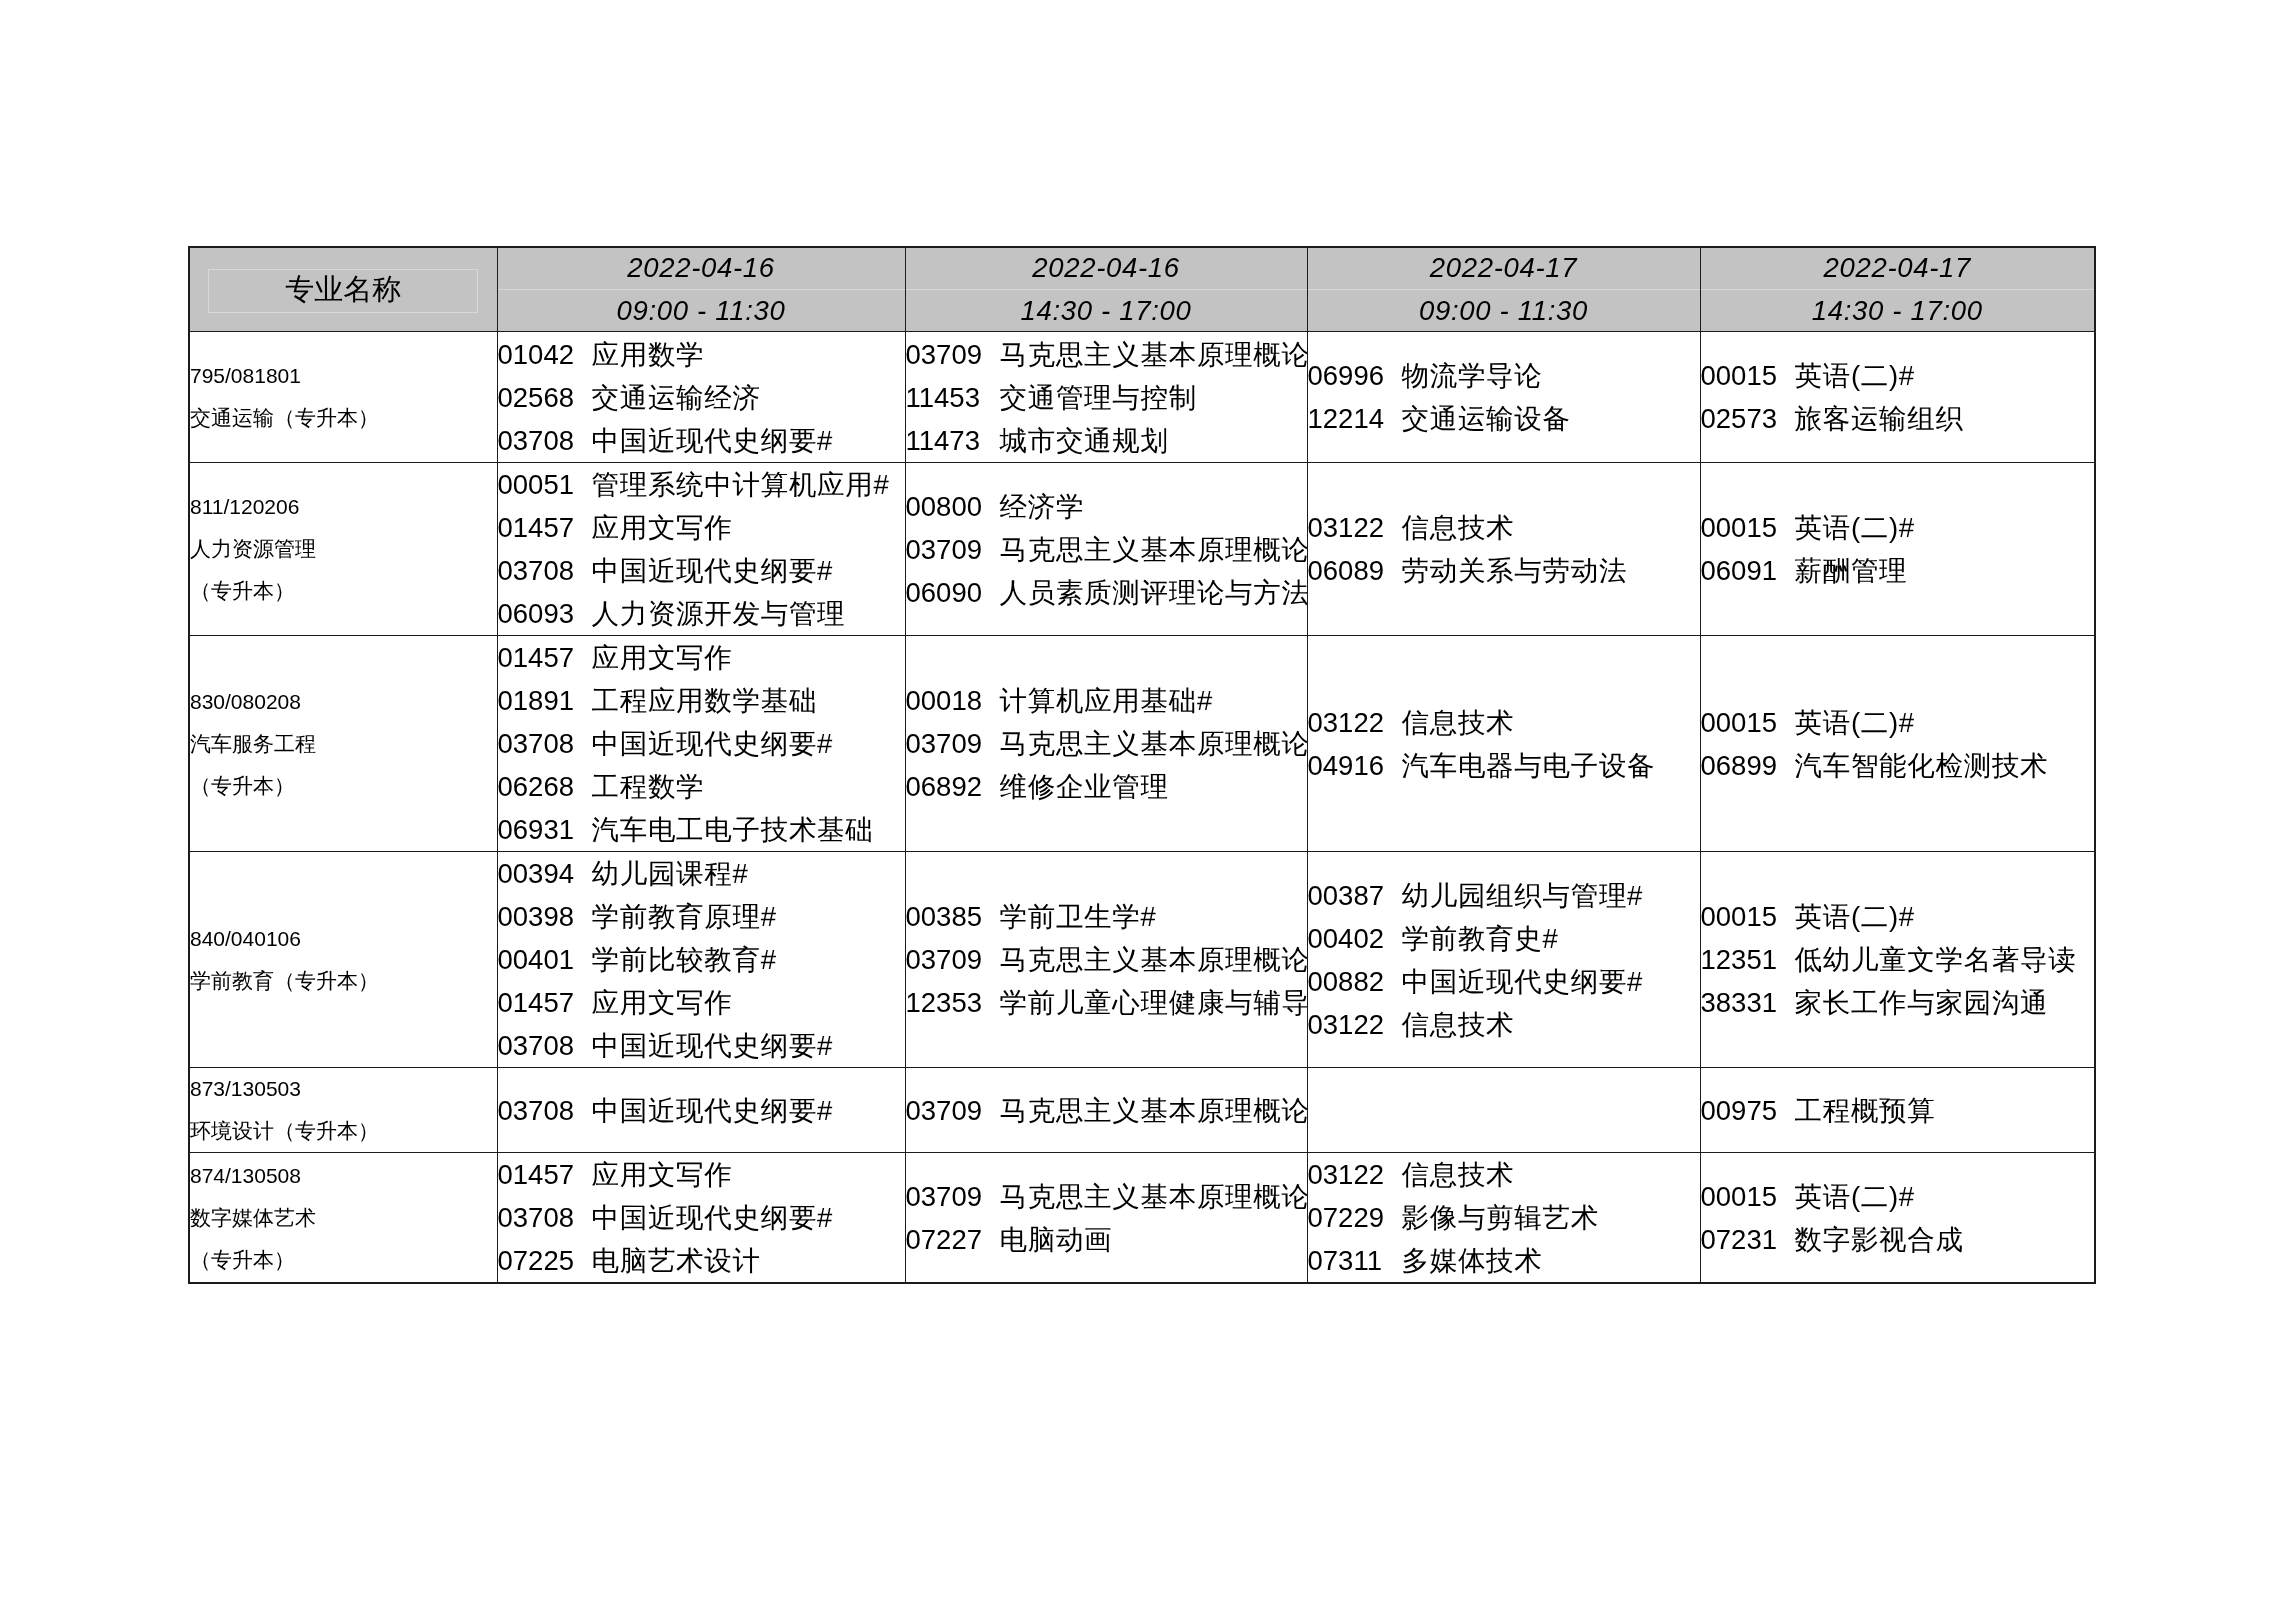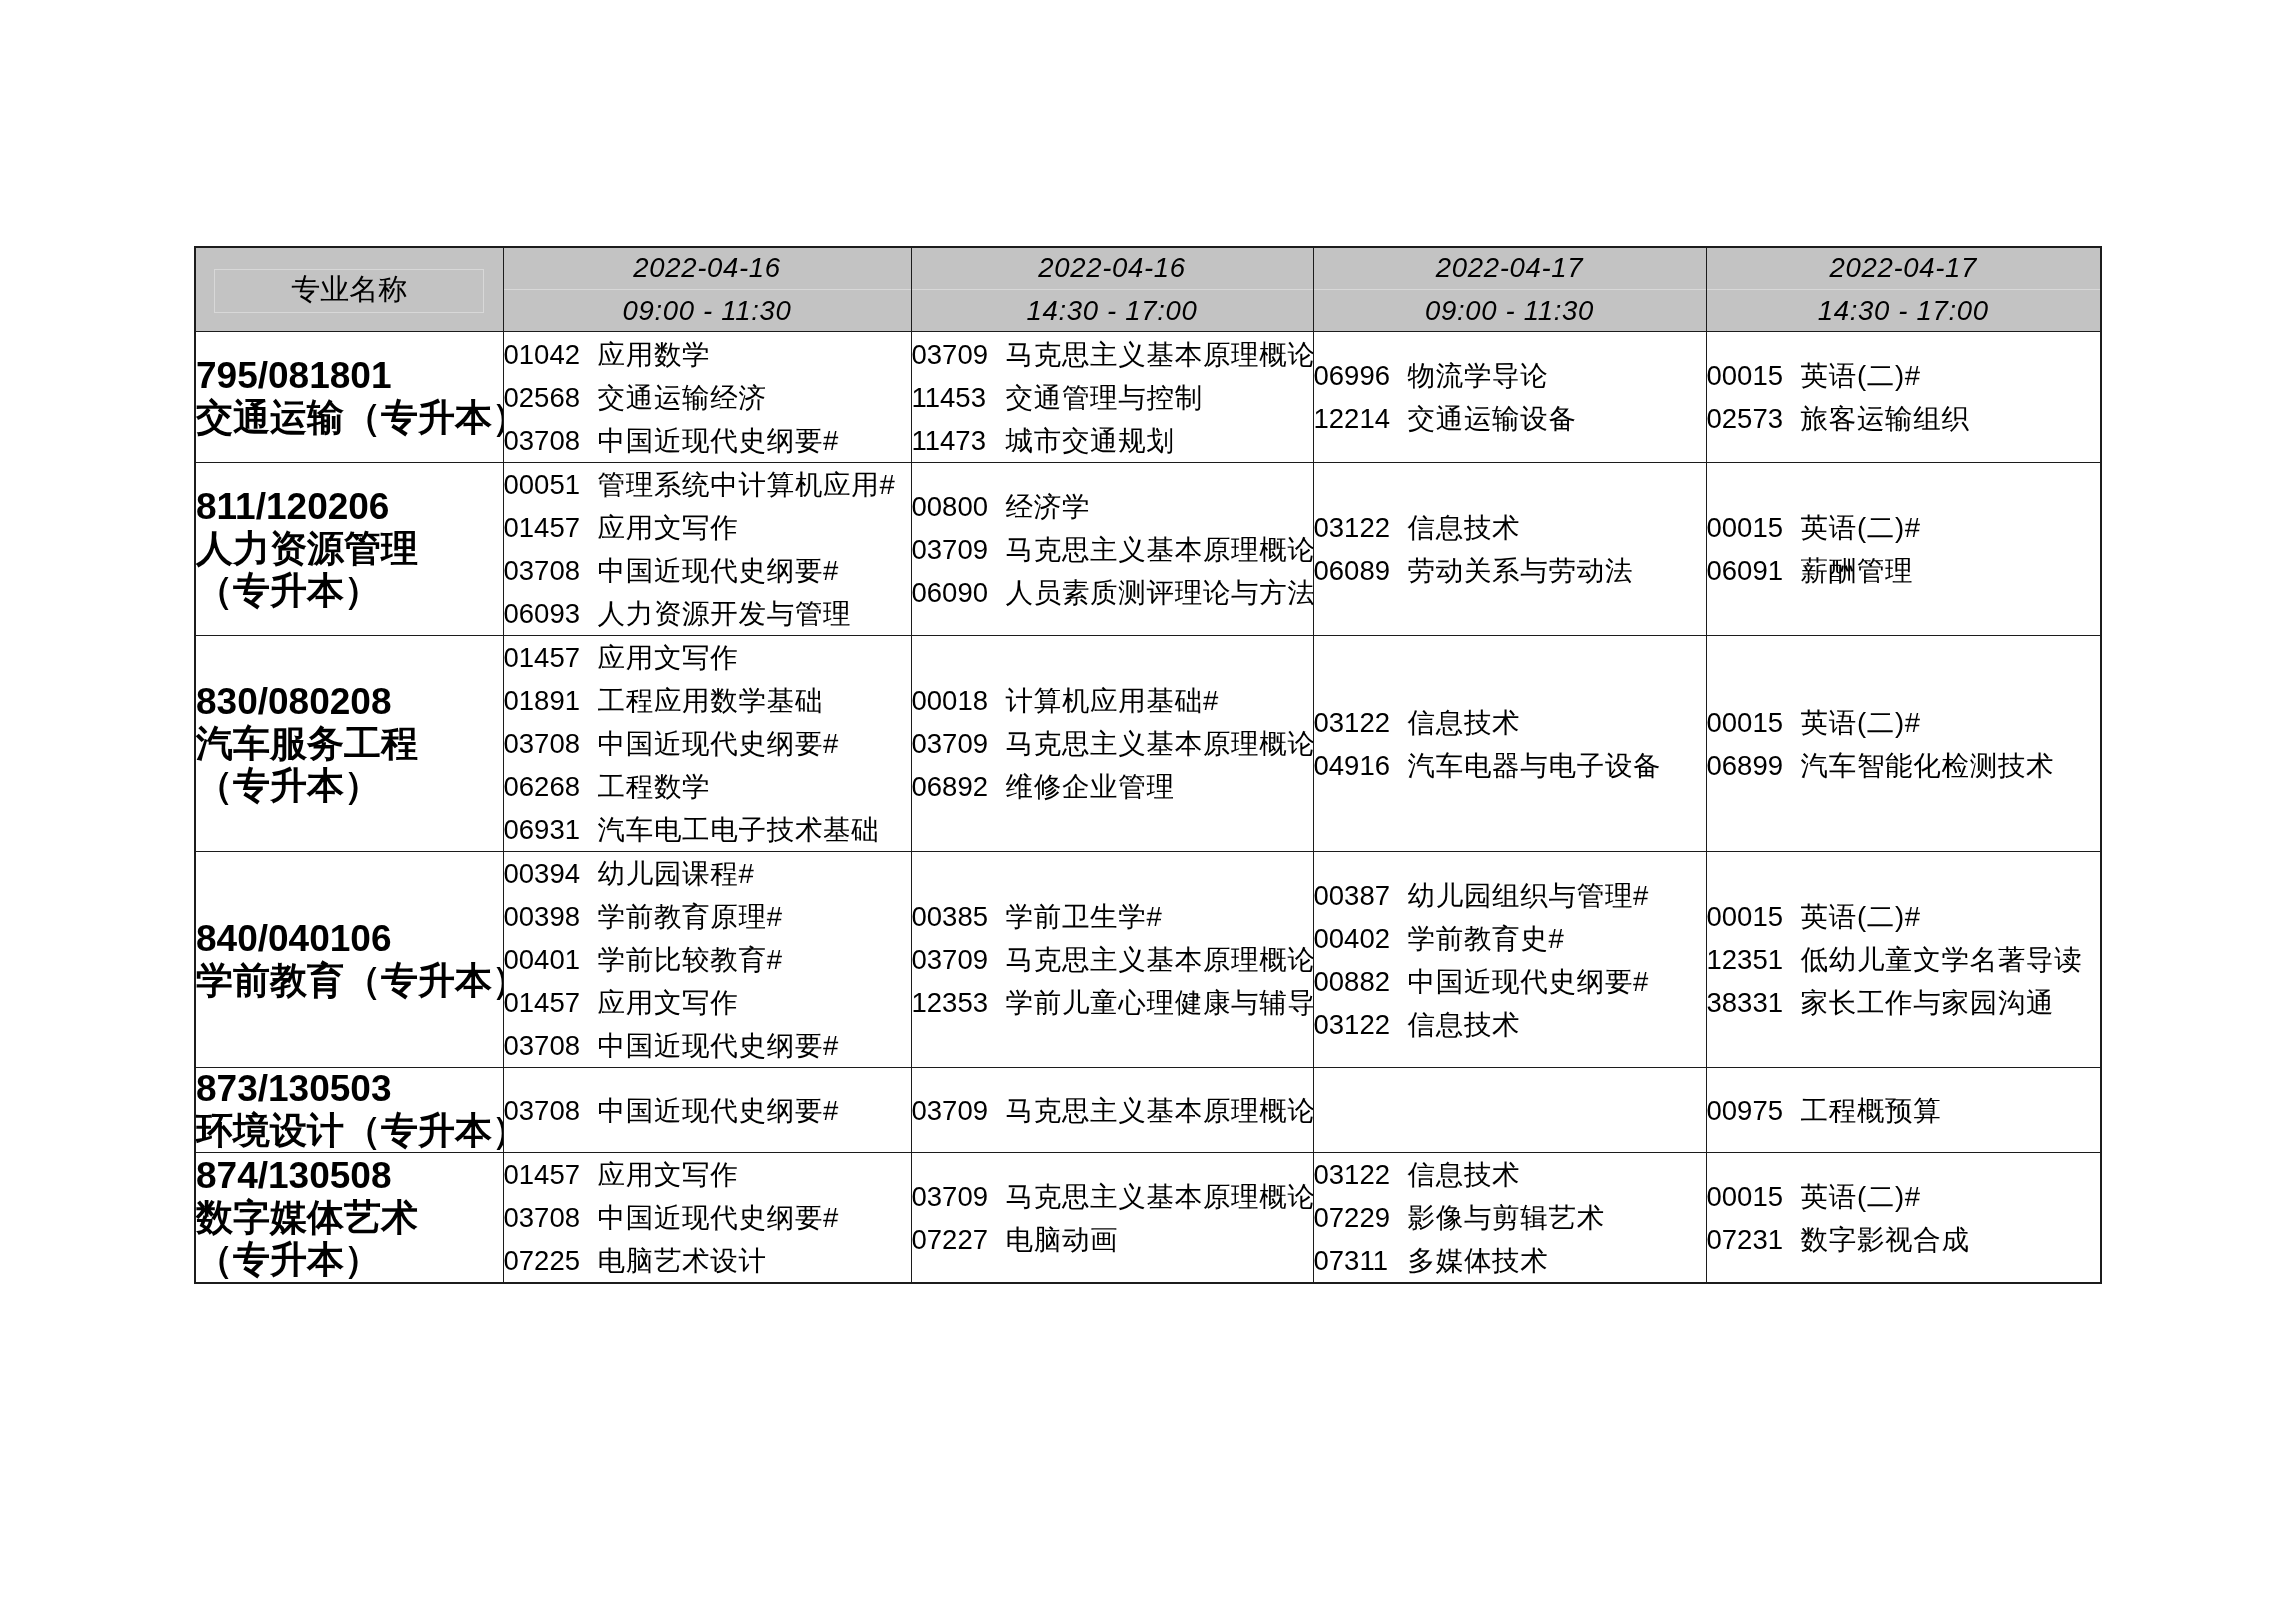--- a/index.html
+++ b/index.html
@@ -13,21 +13,21 @@
   body{background:#888;}
   .page{
     position:relative;
     width:2295px;height:1623px;
     background:var(--page-bg);
     overflow:hidden;
     font-family:"Liberation Sans","DejaVu Sans",sans-serif;
     color:var(--text);
   }
   table.sched{
-    position:absolute;left:194px;top:246px;
+    position:absolute;left:188px;top:246px;
     width:1905px;
     border-collapse:collapse;
     table-layout:fixed;
     border:2.6px solid var(--border);
   }
   table.sched th, table.sched td{
     border:1.3px solid var(--border);
     padding:0;
     vertical-align:middle;
     overflow:hidden;
@@ -50,21 +50,21 @@
     width:100%;height:100%;
     font-size:29px;
   }
   .hwrap{display:flex;flex-direction:column;width:100%;height:83px;}
   .hdate,.htime{
     flex:1;display:flex;align-items:center;justify-content:center;
     font-size:27.5px;letter-spacing:0.7px;font-style:italic;
   }
   .hsep{height:1.3px;background:var(--faint-line);}
   tbody td{border-top:2px solid var(--border);border-bottom:2px solid var(--border);}
-  td.major{padding-left:14.4px;font-size:37px;font-weight:bold;}
+  td.major{padding-left:14.4px;font-size:21px;}
   .mline{line-height:42px;white-space:nowrap;}
   td.scell{padding-left:13px;font-size:27.5px;}
   .course{line-height:43px;white-space:nowrap;}
   .code{display:inline-block;min-width:77px;}
   .cname{margin-left:17px;letter-spacing:0.7px;}
 </style>
 </head>
 <body>
 
 <div class="page">

